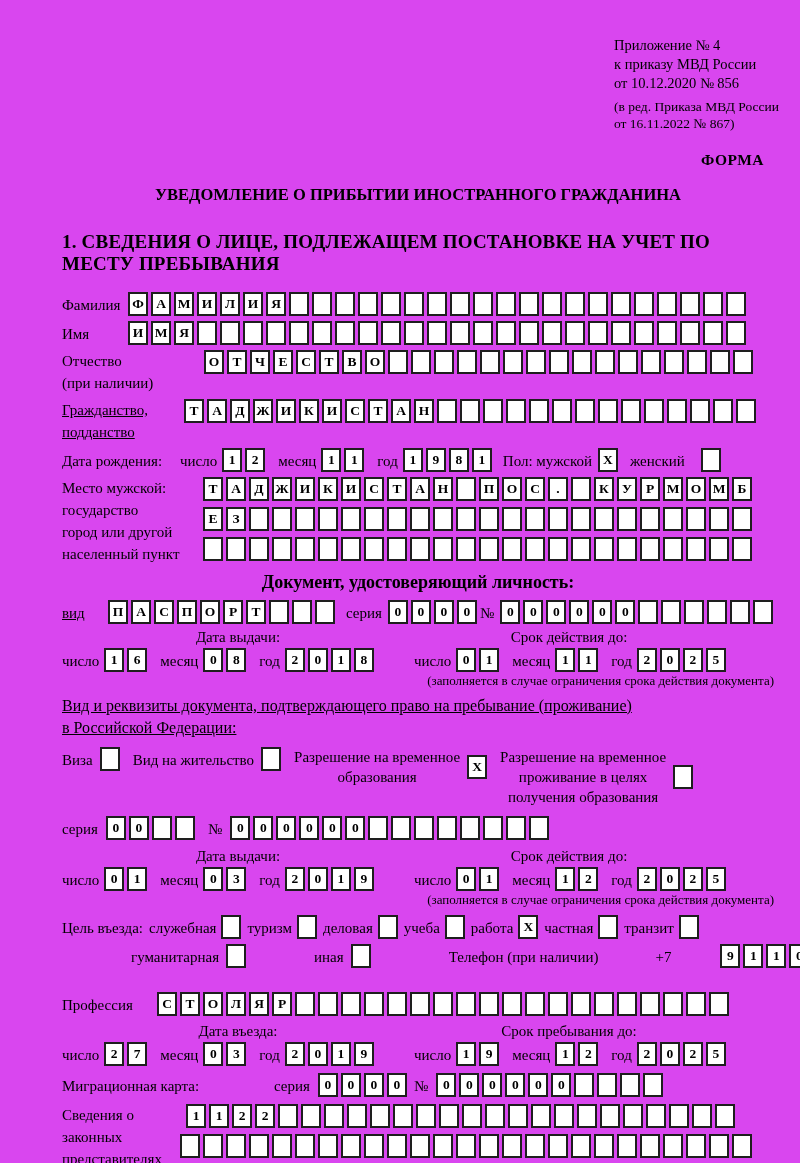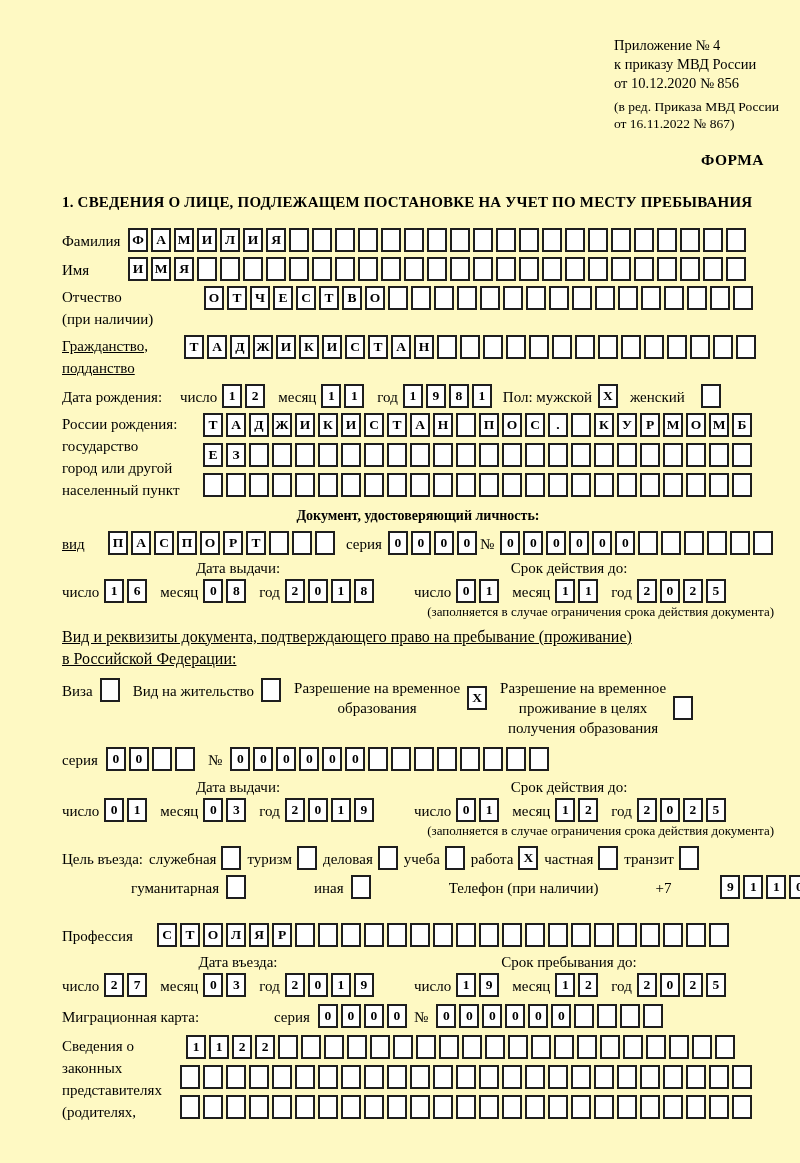--- a/index.html
+++ b/index.html
@@ -1,29 +1,29 @@
 <!DOCTYPE html>
 <html><head>
 <meta charset="utf-8">
 <style>
   html,body{margin:0;padding:0;background:#ffffff;}
   .page{
     width:800px;height:1163px;box-sizing:border-box;
-    background:#fef9c3;color:#000;
+    background:#d946ef;color:#000;
     font-family:"Liberation Serif","DejaVu Serif",serif;
     padding:36px 26px 10px 62px;
     overflow:hidden;position:relative;font-size:15px;
   }
   
   .annex{margin-left:552px;white-space:nowrap;font-size:14.5px;line-height:1.3;}
   .annex-note{margin-top:5px;font-size:13.5px;line-height:1.3;}
   .forma{text-align:right;font-weight:bold;font-size:15.5px;margin-top:18px;padding-right:10px;letter-spacing:.5px;}
   .title{text-align:center;font-weight:bold;font-size:16.5px;margin-top:14px;line-height:1.4;}
   .blank-line{display:inline-block;width:58px;border-bottom:2.5px solid #3c3c3c;margin-left:10px;}
-  .section-title{font-weight:bold;font-size:15px;margin-top:25px;margin-bottom:17px;letter-spacing:.2px;}
+  .section-title{font-weight:bold;font-size:19px;margin-top:25px;margin-bottom:17px;letter-spacing:.2px;}
   
   .row{display:flex;align-items:flex-start;flex-wrap:nowrap;margin-bottom:5px;}
   .lbl{font-size:15px;line-height:21px;padding-top:3px;flex:none;}
   .lbl-stack{flex:none;}
   .lbl-stack div{font-size:15px;line-height:22px;}
   .cells{display:flex;flex:none;}
   .cell{
     flex:none;box-sizing:border-box;display:inline-block;
     width:20px;height:24px;border:2px solid #1e1e1e;margin-right:3px;
     text-align:center;line-height:20px;font-size:13.5px;font-weight:bold;
@@ -36,21 +36,21 @@
   .w-place{width:141px;}
   .w-kind{width:46px;text-decoration:underline;}
   .w-prof{width:95px;}
   .w-mig{width:150px;margin-right:62px;}
   .w-rep{width:118px;}
   .stackrows .cells{margin-bottom:6px;}
   
   .inlbl{margin:0 5px 0 10px;}
   .inlbl-first{margin-right:5px;}
   
-  .doc-heading{text-align:center;font-weight:bold;font-size:14px;margin:3px 0 7px 0;}
+  .doc-heading{text-align:center;font-weight:bold;font-size:18px;margin:3px 0 7px 0;}
   .gap-s{margin-left:8px;margin-right:6px;}
   
   .dhead{display:flex;margin-top:3px;}
   .dh-left{width:352px;text-align:center;font-size:15px;}
   .dh-right{width:310px;text-align:center;font-size:15px;}
   .drow{display:flex;align-items:flex-start;margin-top:2px;}
   .dgroup{display:flex;align-items:flex-start;flex:none;}
   .dg-left{width:352px;}
   .note{font-size:13px;text-align:right;margin:1px 0 6px 0;}
   .para{font-size:16px;line-height:22px;text-decoration:underline;}
@@ -77,20 +77,21 @@
     <div>от 10.12.2020 № 856</div>
     <div class="annex-note">
       <div>(в ред. Приказа МВД России</div>
       <div>от 16.11.2022 № 867)</div>
     </div>
   </div>
 
   <div class="forma">ФОРМА</div>
 
   <div class="title">
+    <div>УВЕДОМЛЕНИЕ О ПРИБЫТИИ ИНОСТРАННОГО ГРАЖДАНИНА</div>
   </div>
 
   <div class="section-title">1. СВЕДЕНИЯ О ЛИЦЕ, ПОДЛЕЖАЩЕМ ПОСТАНОВКЕ НА УЧЕТ ПО МЕСТУ ПРЕБЫВАНИЯ</div>
 
   <div class="row">
     <span class="lbl w-surname">Фамилия</span>
     <span class="cells">
         <span class="cell">Ф</span>
         <span class="cell">А</span>
         <span class="cell">М</span>
@@ -241,21 +242,21 @@
         <span class="cell">1</span>
       </span>
     <span class="lbl" style="margin-left:8px;margin-right:6px">Пол: мужской</span>
     <span class="cell box">X</span>
     <span class="lbl" style="margin-left:12px;margin-right:16px">женский</span>
     <span class="cell box"></span>
   </div>
 
   <div class="row">
     <span class="lbl-stack w-place">
-      <div>России рождения:</div>
+      <div>Место мужской:</div>
       <div>государство</div>
       <div>город или другой</div>
       <div>населенный пункт</div>
     </span>
     <span class="stackrows">
       <span class="cells">
           <span class="cell">Т</span>
           <span class="cell">А</span>
           <span class="cell">Д</span>
           <span class="cell">Ж</span>

